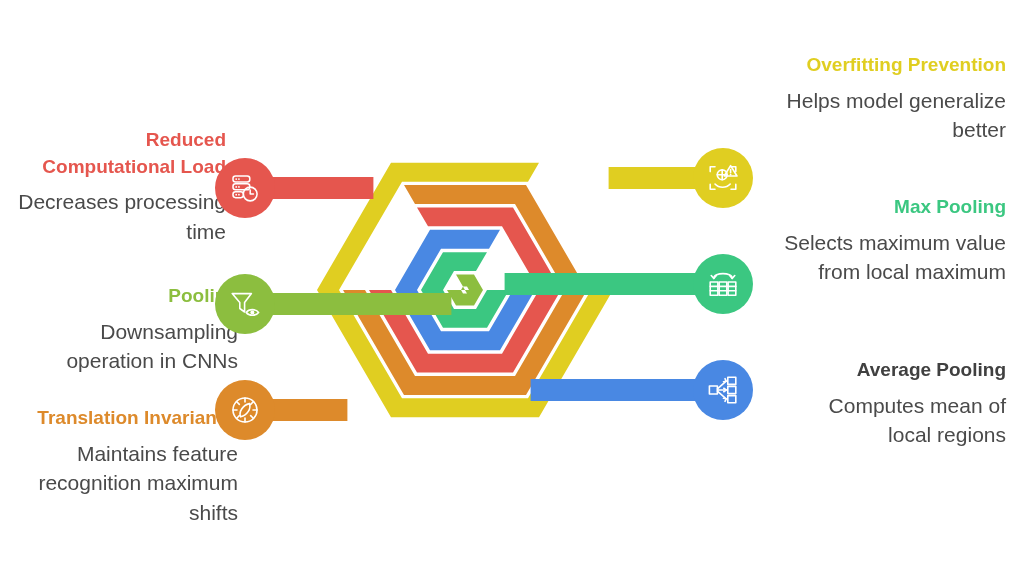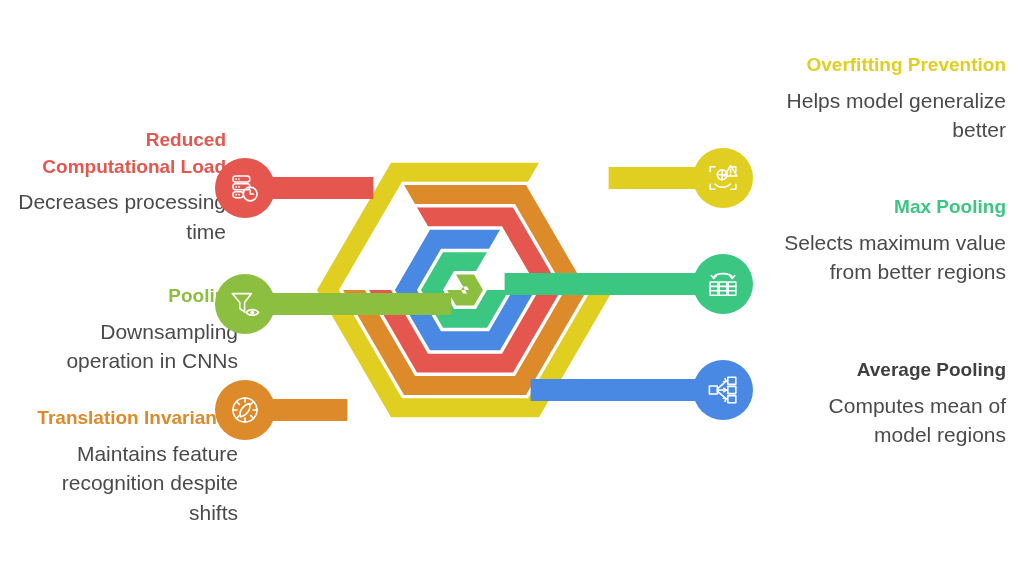--- a/index.html
+++ b/index.html
@@ -44,36 +44,36 @@
     <p class="desc">Decreases processing time</p>
   </div>
 
   <div class="block left" id="blk-pooling">
     <p class="title" style="color: rgb(140, 190, 63);">Pooling</p>
     <p class="desc">Downsampling operation in CNNs</p>
   </div>
 
   <div class="block left" id="blk-translate">
     <p class="title" style="color: rgb(221, 138, 43);">Translation Invariance</p>
-    <p class="desc">Maintains feature recognition despite shifts</p>
+    <p class="desc">Maintains feature recognition maximum shifts</p>
   </div>
 
   <div class="block right" id="blk-overfit">
     <p class="title" style="color: rgb(224, 206, 33);">Overfitting Prevention</p>
     <p class="desc">Helps model generalize better</p>
   </div>
 
   <div class="block right" id="blk-maxpool">
     <p class="title" style="color: rgb(59, 199, 129);">Max Pooling</p>
-    <p class="desc">Selects maximum value from better regions</p>
+    <p class="desc">Selects maximum value from local maximum</p>
   </div>
 
   <div class="block right" id="blk-avgpool">
     <p class="title" style="color: #404040;">Average Pooling</p>
-    <p class="desc">Computes mean of model regions</p>
+    <p class="desc">Computes mean of local regions</p>
   </div>
 
   <div id="diagram">
     <svg id="hexsvg" width="510" height="320" viewBox="0 0 510 320" xmlns="http://www.w3.org/2000/svg">
       <g id="rings">
           <g>
             <path d="M 284 32.72 L 136 32.72 L 62 160 L 136 287.28 L 284 287.28 L 358 160 L 336 160 L 273 268.36 L 147 268.36 L 84 160 L 147 51.64 L 273 51.64 Z" fill="#E0CE21"></path>
             <rect x="353.6" y="37" width="114.39999999999998" height="22" fill="#E0CE21"></rect>
           </g>
           <g>

